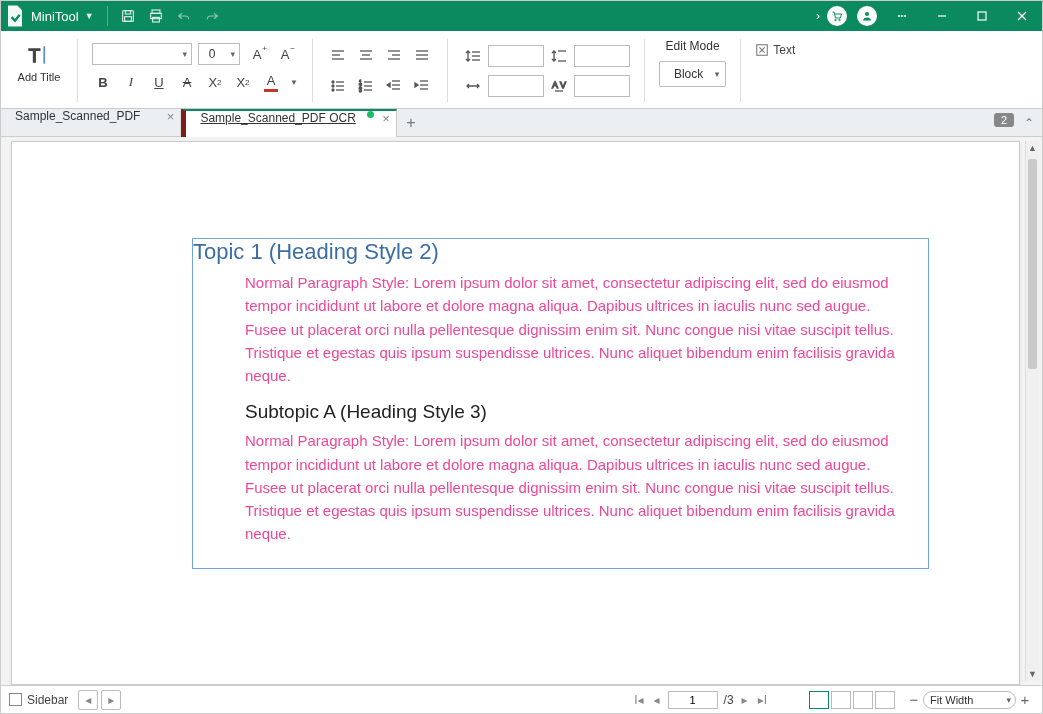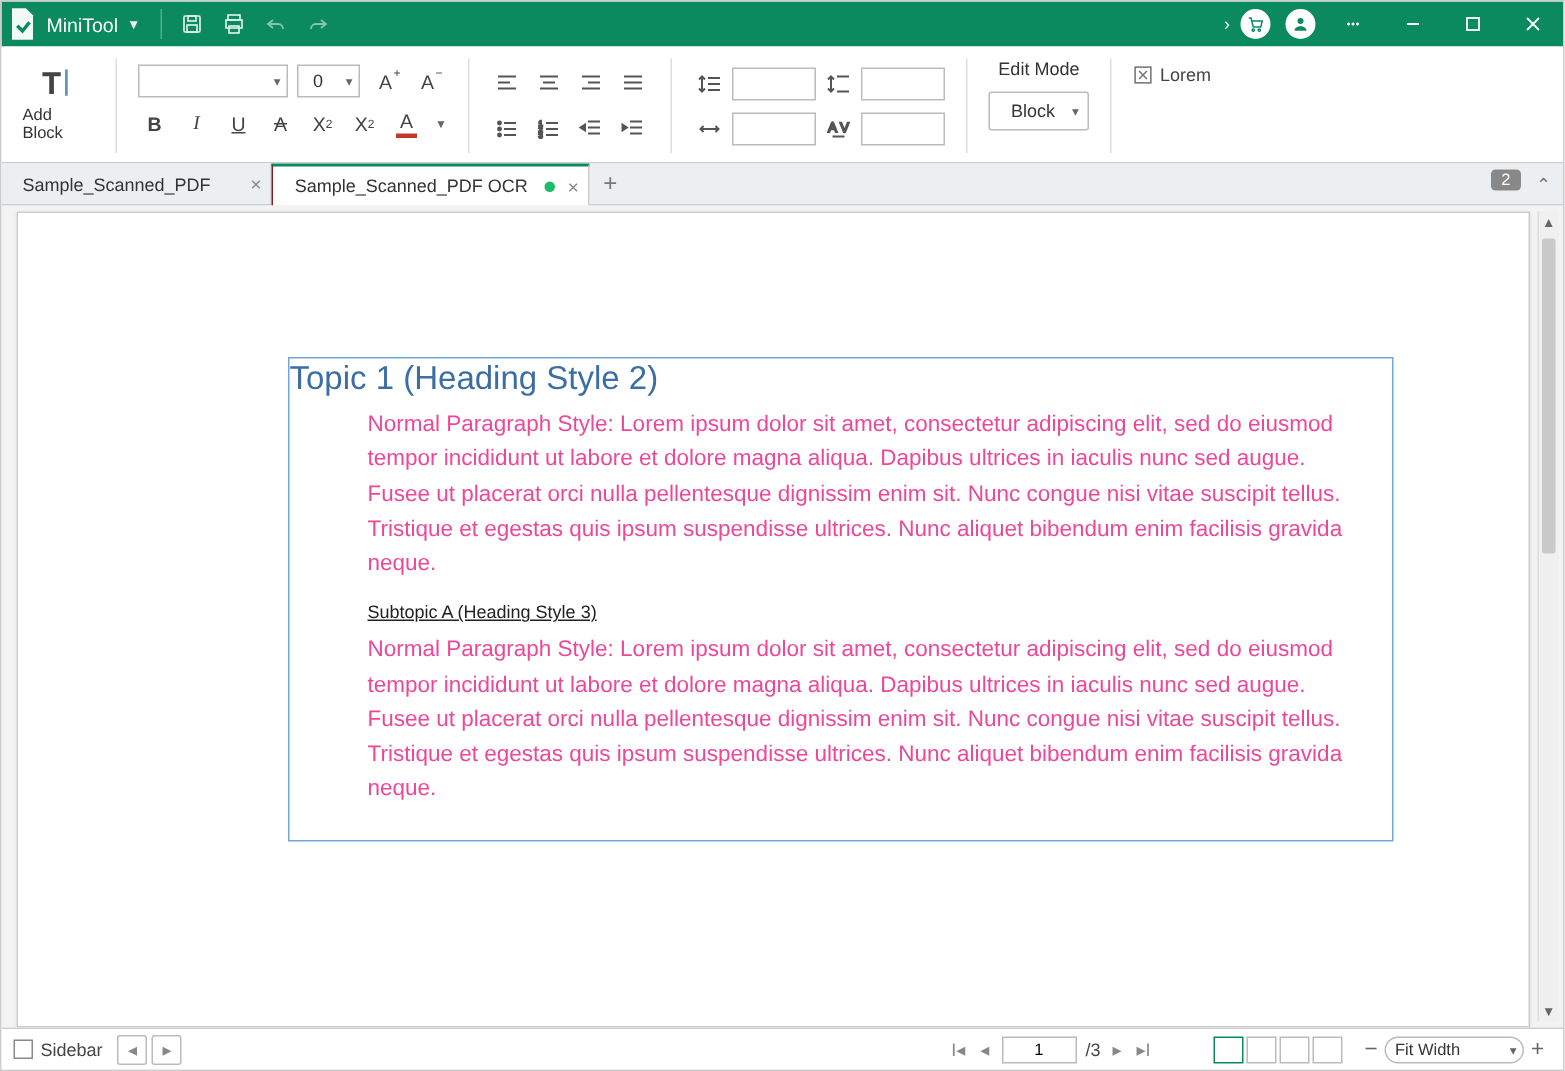--- a/index.html
+++ b/index.html
@@ -53,35 +53,35 @@
   .spacing-input{width:56px;height:22px;border:1px solid #bbb;}
   .edit-col{display:flex;flex-direction:column;align-items:center;gap:8px;padding-top:2px;}
   .edit-label{font-size:12px;color:#333;}
   .block-btn{height:26px;border:1px solid #bbb;background:#fff;padding:0 22px 0 14px;font-size:12px;color:#333;position:relative;display:flex;align-items:center;border-radius:2px;}
   .block-btn::after{content:"▾";position:absolute;right:6px;font-size:9px;color:#666;}
   .exit-btn{display:flex;align-items:center;gap:4px;font-size:12px;color:#444;padding-top:6px;cursor:pointer;}
   .exit-btn svg{width:14px;height:14px;stroke:#777;stroke-width:1.2;fill:none;}
 
   
   .tabbar{height:28px;background:#eceff1;display:flex;align-items:stretch;border-bottom:1px solid #ccc;position:relative;}
-  .doc-tab{padding:0 40px 0 14px;display:flex;align-items:center;font-size:12px;color:#333;border-right:1px solid #ddd;position:relative;background:#eceff1;cursor:pointer;}
-  .doc-tab.active{background:#fff;border-top:2px solid #0b8a5f;border-right:1px solid #ccc;border-left:1px solid #7f1d1d;margin-bottom:-1px;}
+  .doc-tab{padding:0 40px 0 14px;display:flex;font-size:12px;color:#333;border-right:1px solid #ddd;position:relative;background:#eceff1;cursor:pointer;}
+  .doc-tab.active{background:#fff;border-top:2px solid #0b8a5f;border-right:1px solid #ccc;border-left:5px solid #7f1d1d;margin-bottom:-1px;text-decoration:underline;}
   .tab-dot{width:7px;height:7px;border-radius:50%;background:#1abc6b;position:absolute;right:22px;}
   .tab-close{position:absolute;right:6px;font-size:13px;color:#888;}
   .tab-plus{width:28px;display:flex;align-items:center;justify-content:center;color:#777;cursor:pointer;font-size:16px;}
   .page-badge{position:absolute;right:28px;top:4px;background:#888;color:#fff;font-size:11px;padding:1px 7px;border-radius:3px;}
   .tabbar-caret{position:absolute;right:8px;top:7px;color:#777;font-size:12px;cursor:pointer;}
 
   
   .canvas-area{position:absolute;top:136px;bottom:28px;left:0;right:0;background:#f3f3f3;overflow:hidden;}
   .paper{position:absolute;left:10px;right:22px;top:4px;bottom:0;background:#fff;border:1px solid #ccc;box-shadow:0 1px 3px rgba(0,0,0,.1);padding: 130px 90px 0 180px;}
   .content-box{border:1px solid #6fa8d8;padding:0 12px 8px 0;}
   .doc-title{font-size:26px;color:#222;text-align:center;margin:0 auto 6px auto;border:1px solid #6fa8d8;width:fit-content;padding:2px 10px;position:relative;top:-40px;left:100px;}
   .h2-style{font-size:22px;color:#3b6ea5;margin-bottom:6px;}
-  .h3-style{font-size:12px;color:#222;margin:4px 0 6px 52px;text-decoration:underline;}
+  .h3-style{font-size:19px;color:#222;margin:4px 0 6px 52px;}
   .para{font-size:15px;line-height:1.55;color:#ec4899;margin:0 0 14px 52px;}
   .paper-inner{position:relative;top:-34px;}
 
   .vscroll{position:absolute;right:3px;top:4px;bottom:4px;width:14px;background:#f0f0f0;border-left:1px solid #ddd;}
   .vscroll-up,.vscroll-down{height:14px;display:flex;align-items:center;justify-content:center;font-size:9px;color:#666;cursor:pointer;}
   .vscroll-thumb{position:absolute;top:18px;height:210px;left:2px;right:2px;background:#c9c9c9;border-radius:2px;}
   .vscroll-down{position:absolute;bottom:0;width:100%;}
 
   
   .statusbar{position:absolute;bottom:0;left:0;right:0;height:28px;background:#fff;border-top:1px solid #ccc;display:flex;align-items:center;font-size:12px;color:#444;padding:0 8px;}
@@ -175,21 +175,21 @@
     </div>
 </div>
 
 <div class="ribbon">
   <div class="rib-group">
     <div class="addtext">
       <svg viewBox="0 0 32 32">
           <text x="4" y="24" font-size="22" fill="#444" font-family="Georgia">T</text>
           <line x1="22" y1="6" x2="22" y2="26" stroke="#5b8fc7" stroke-width="2"></line>
         </svg>
-      <div class="addtext-label">Add Block</div>
+      <div class="addtext-label">Add Title</div>
     </div>
   </div>
   <div class="rib-sep"></div>
   <div class="rib-group">
     <div class="font-col">
       <div class="row">
         <div class="combo font-family"></div>
         <div class="combo font-size">0</div>
         <div class="mini-btn sup-plus">A</div>
         <div class="mini-btn sup-minus">A</div>
@@ -330,21 +330,21 @@
     </div>
   </div>
   <div class="rib-sep"></div>
   <div class="rib-group">
     <div class="exit-btn">
       <svg viewBox="0 0 16 16">
           <rect x="2" y="2" width="12" height="12"></rect>
           <line x1="5" y1="5" x2="11" y2="11"></line>
           <line x1="11" y1="5" x2="5" y2="11"></line>
         </svg>
-      <span>Lorem</span>
+      <span>Text</span>
     </div>
   </div>
 </div>
 
 <div class="tabbar">
   <div class="doc-tab">
     <span>Sample_Scanned_PDF</span>
     <span class="tab-close">×</span>
   </div>
   <div class="doc-tab active">

